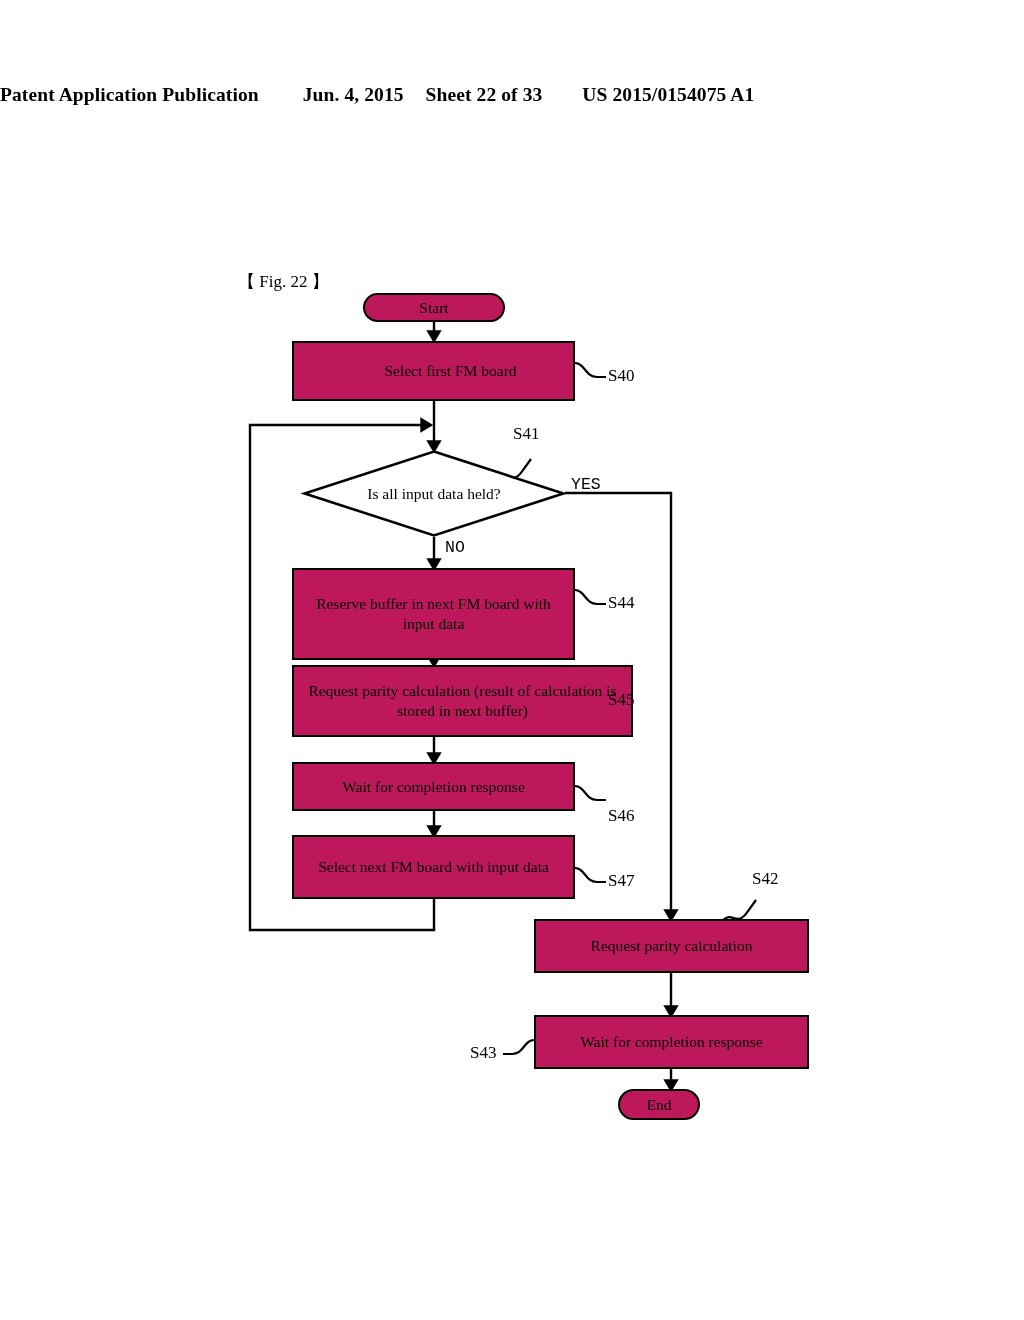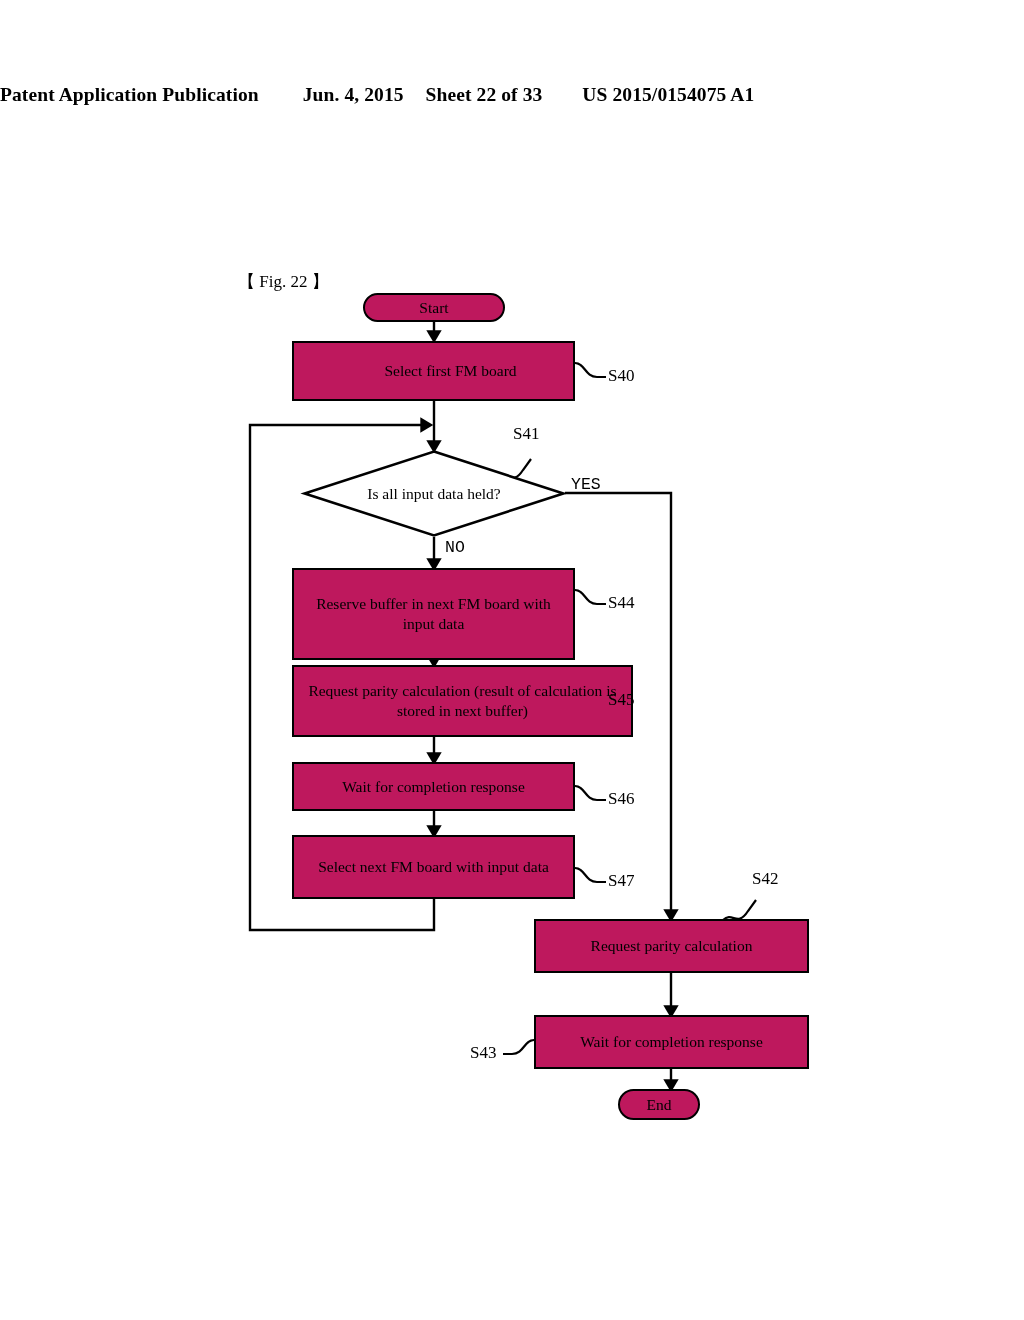--- a/index.html
+++ b/index.html
@@ -202,21 +202,21 @@
 <div class="step-ref" style="left:608px; top:593px;">S44</div>
 
 <div class="node" style="left:292px; top:665px; width:341px; height:72px;">
   <span>Request parity calculation (result of calculation is stored in next buffer)</span>
 </div>
 <div class="step-ref" style="left:608px; top:690px;">S45</div>
 
 <div class="node" style="left:292px; top:762px; width:283px; height:49px;">
   <span>Wait for completion response</span>
 </div>
-<div class="step-ref" style="left:608px; top:789px;">S46</div>
+<div class="step-ref" style="left:608px; top:806px;">S46</div>
 
 <div class="node" style="left:292px; top:835px; width:283px; height:64px;">
   <span>Select next FM board with input data</span>
 </div>
 <div class="step-ref" style="left:608px; top:871px;">S47</div>
 
 <div class="node" style="left:534px; top:919px; width:275px; height:54px;">
   <span>Request parity calculation</span>
 </div>
 <div class="step-ref" style="left:752px; top:869px;">S42</div>

